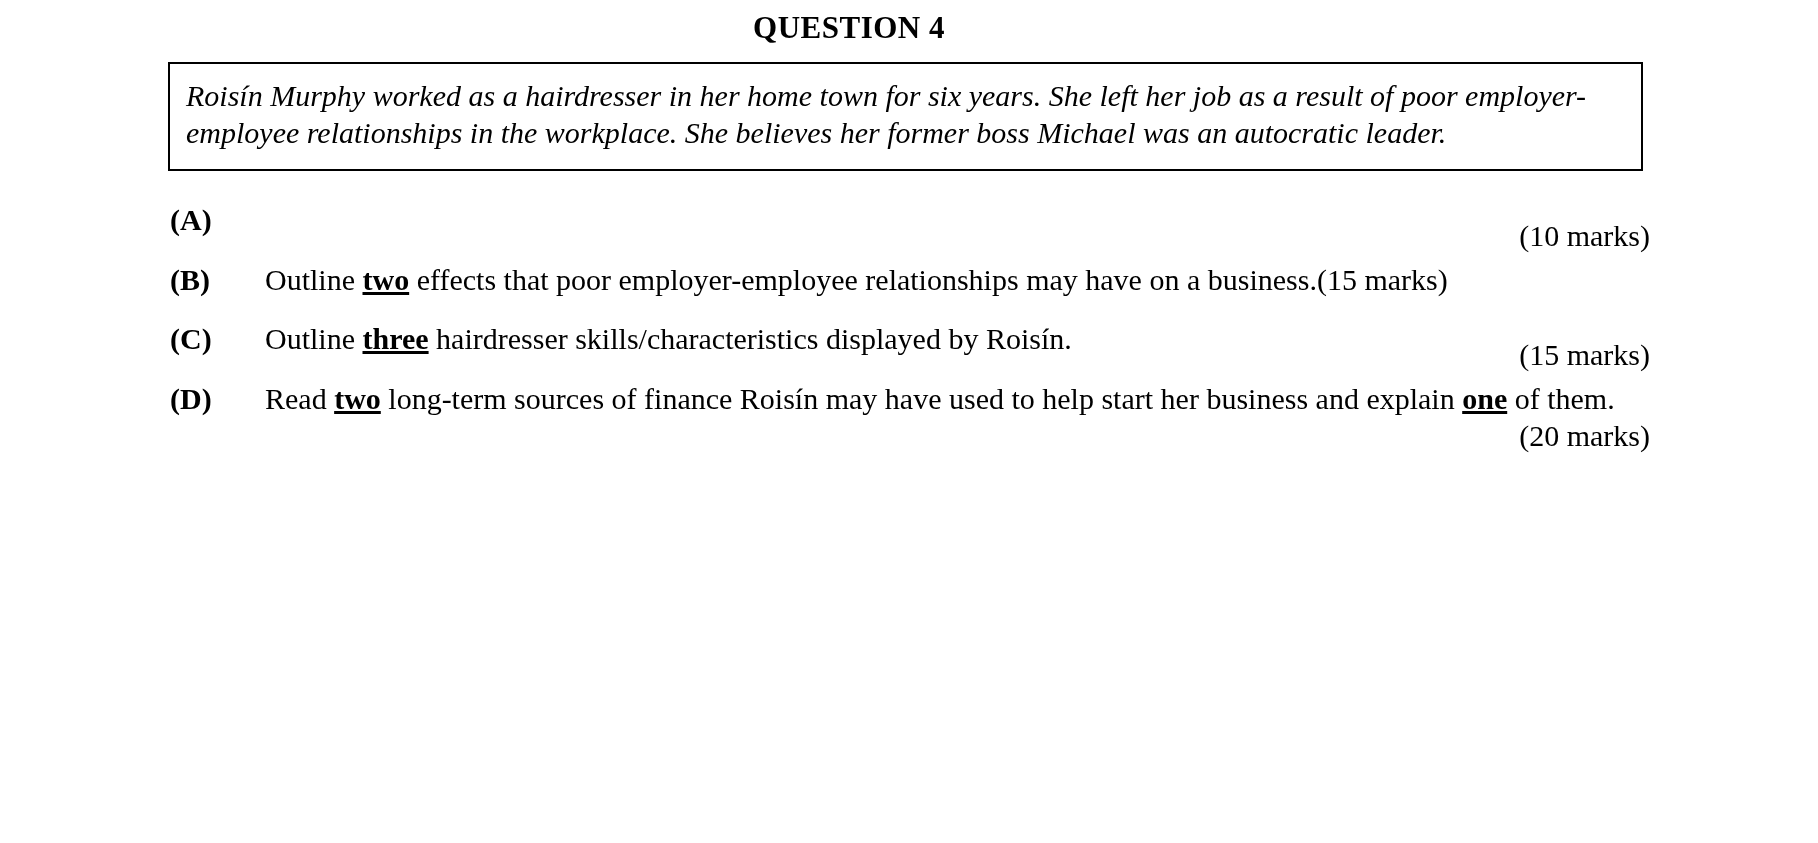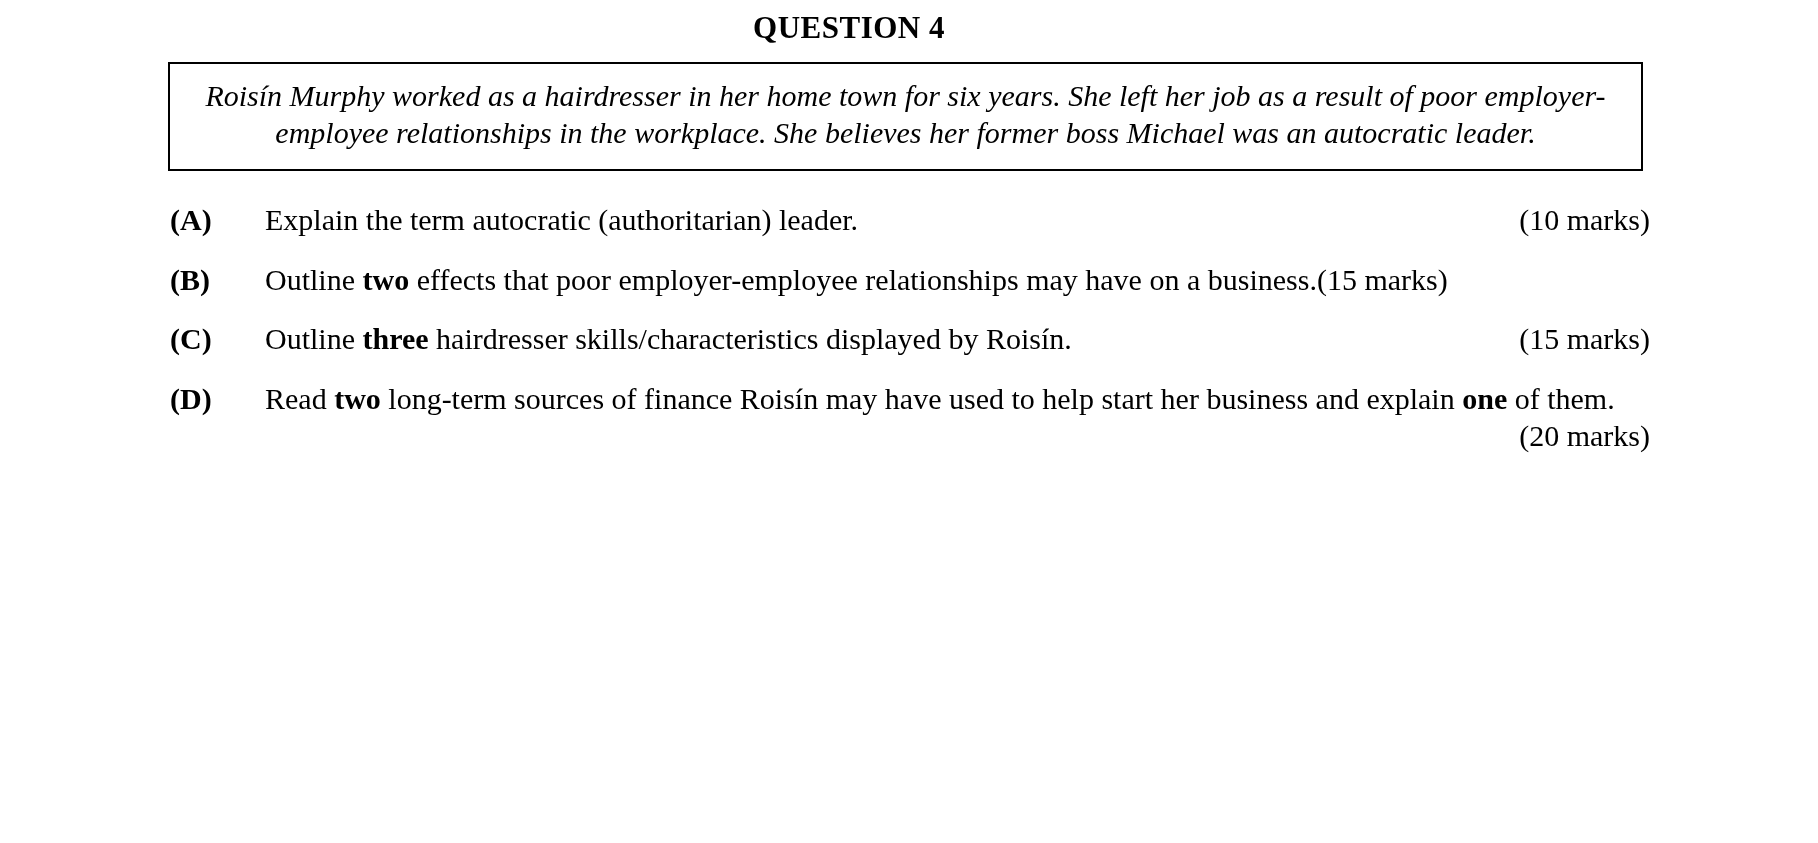--- a/index.html
+++ b/index.html
@@ -39,21 +39,20 @@
     width: 1475px;
     box-sizing: border-box;
     border: 2px solid #000000;
     padding: 14px 16px 18px 16px;
   }
   .case-para {
     font-style: italic;
     font-size: 30px;
     line-height: 1.22;
     margin: 0;
-    text-align: center;
   }
   .parts {
     margin: 30px 0 0 130px;
     width: 1480px;
   }
   .part-row {
     display: flex;
     align-items: flex-start;
     margin-bottom: 22px;
     font-size: 30px;
@@ -68,48 +67,48 @@
     flex: 1 1 auto;
     position: relative;
     padding-right: 10px;
   }
   .part-text {
     display: inline;
   }
   .marks-inline {
     position: absolute;
     right: 0;
-    top: 0;
+    top: 16px;
     white-space: nowrap;
   }
   .part-two-line .marks-inline {
     top: 37px;
   }
   b.strong {
     font-weight: bold;
+    text-decoration: underline;
   }
 </style>
 </head>
 <body>
 
 <div class="page">
 
   <div class="question-title">QUESTION 4</div>
 
 
   <div class="case-box">
     <p class="case-para">Roisín Murphy worked as a hairdresser in her home town for six years. She left her job as a result of poor employer-employee relationships in the workplace. She believes her former boss Michael was an autocratic leader.</p>
   </div>
 
   <div class="parts">
 
     <div class="part-row">
       <div class="part-label">(A)</div>
       <div class="part-body">
-        <span class="part-text">Explain the term autocratic (authoritarian) leader.</span>
         <span class="marks-inline">(10 marks)</span>
       </div>
     </div>
 
     <div class="part-row">
       <div class="part-label">(B)</div>
       <div class="part-body">
         <span class="part-text">Outline </span><b class="strong">two</b><span class="part-text"> effects that poor employer-employee relationships may have on a business.</span><span>(15 marks)</span>
       </div>
     </div>

